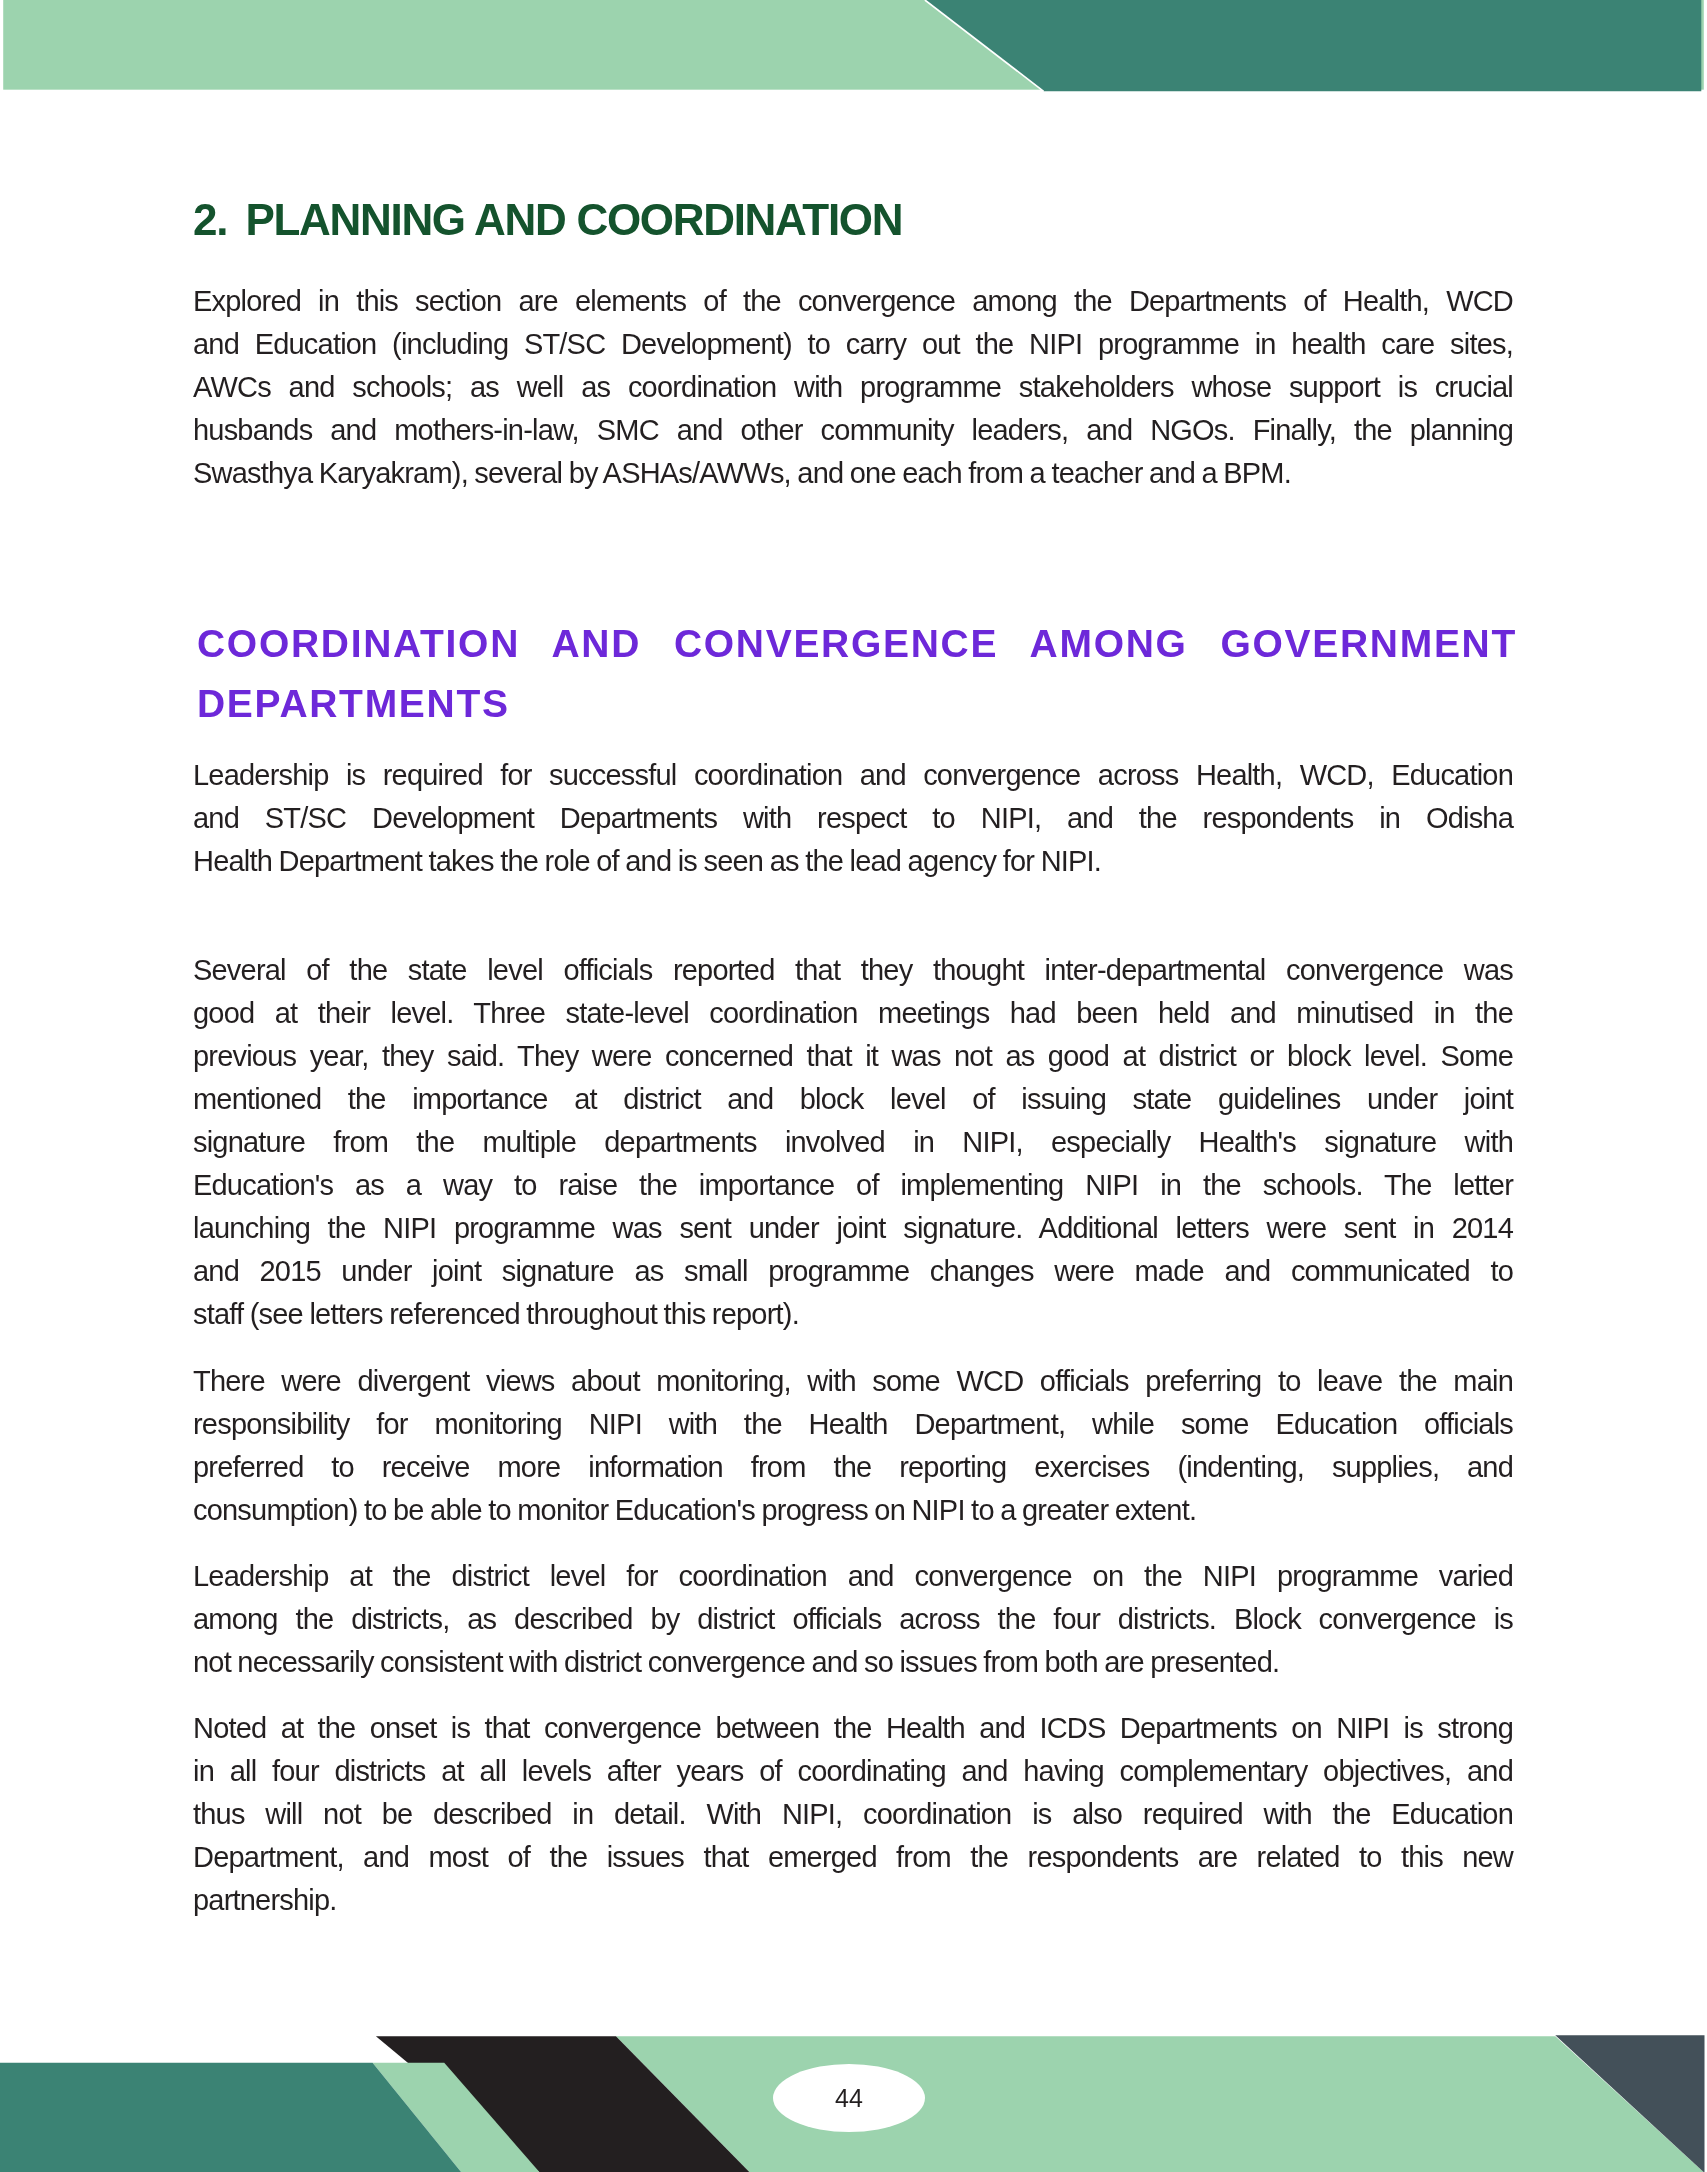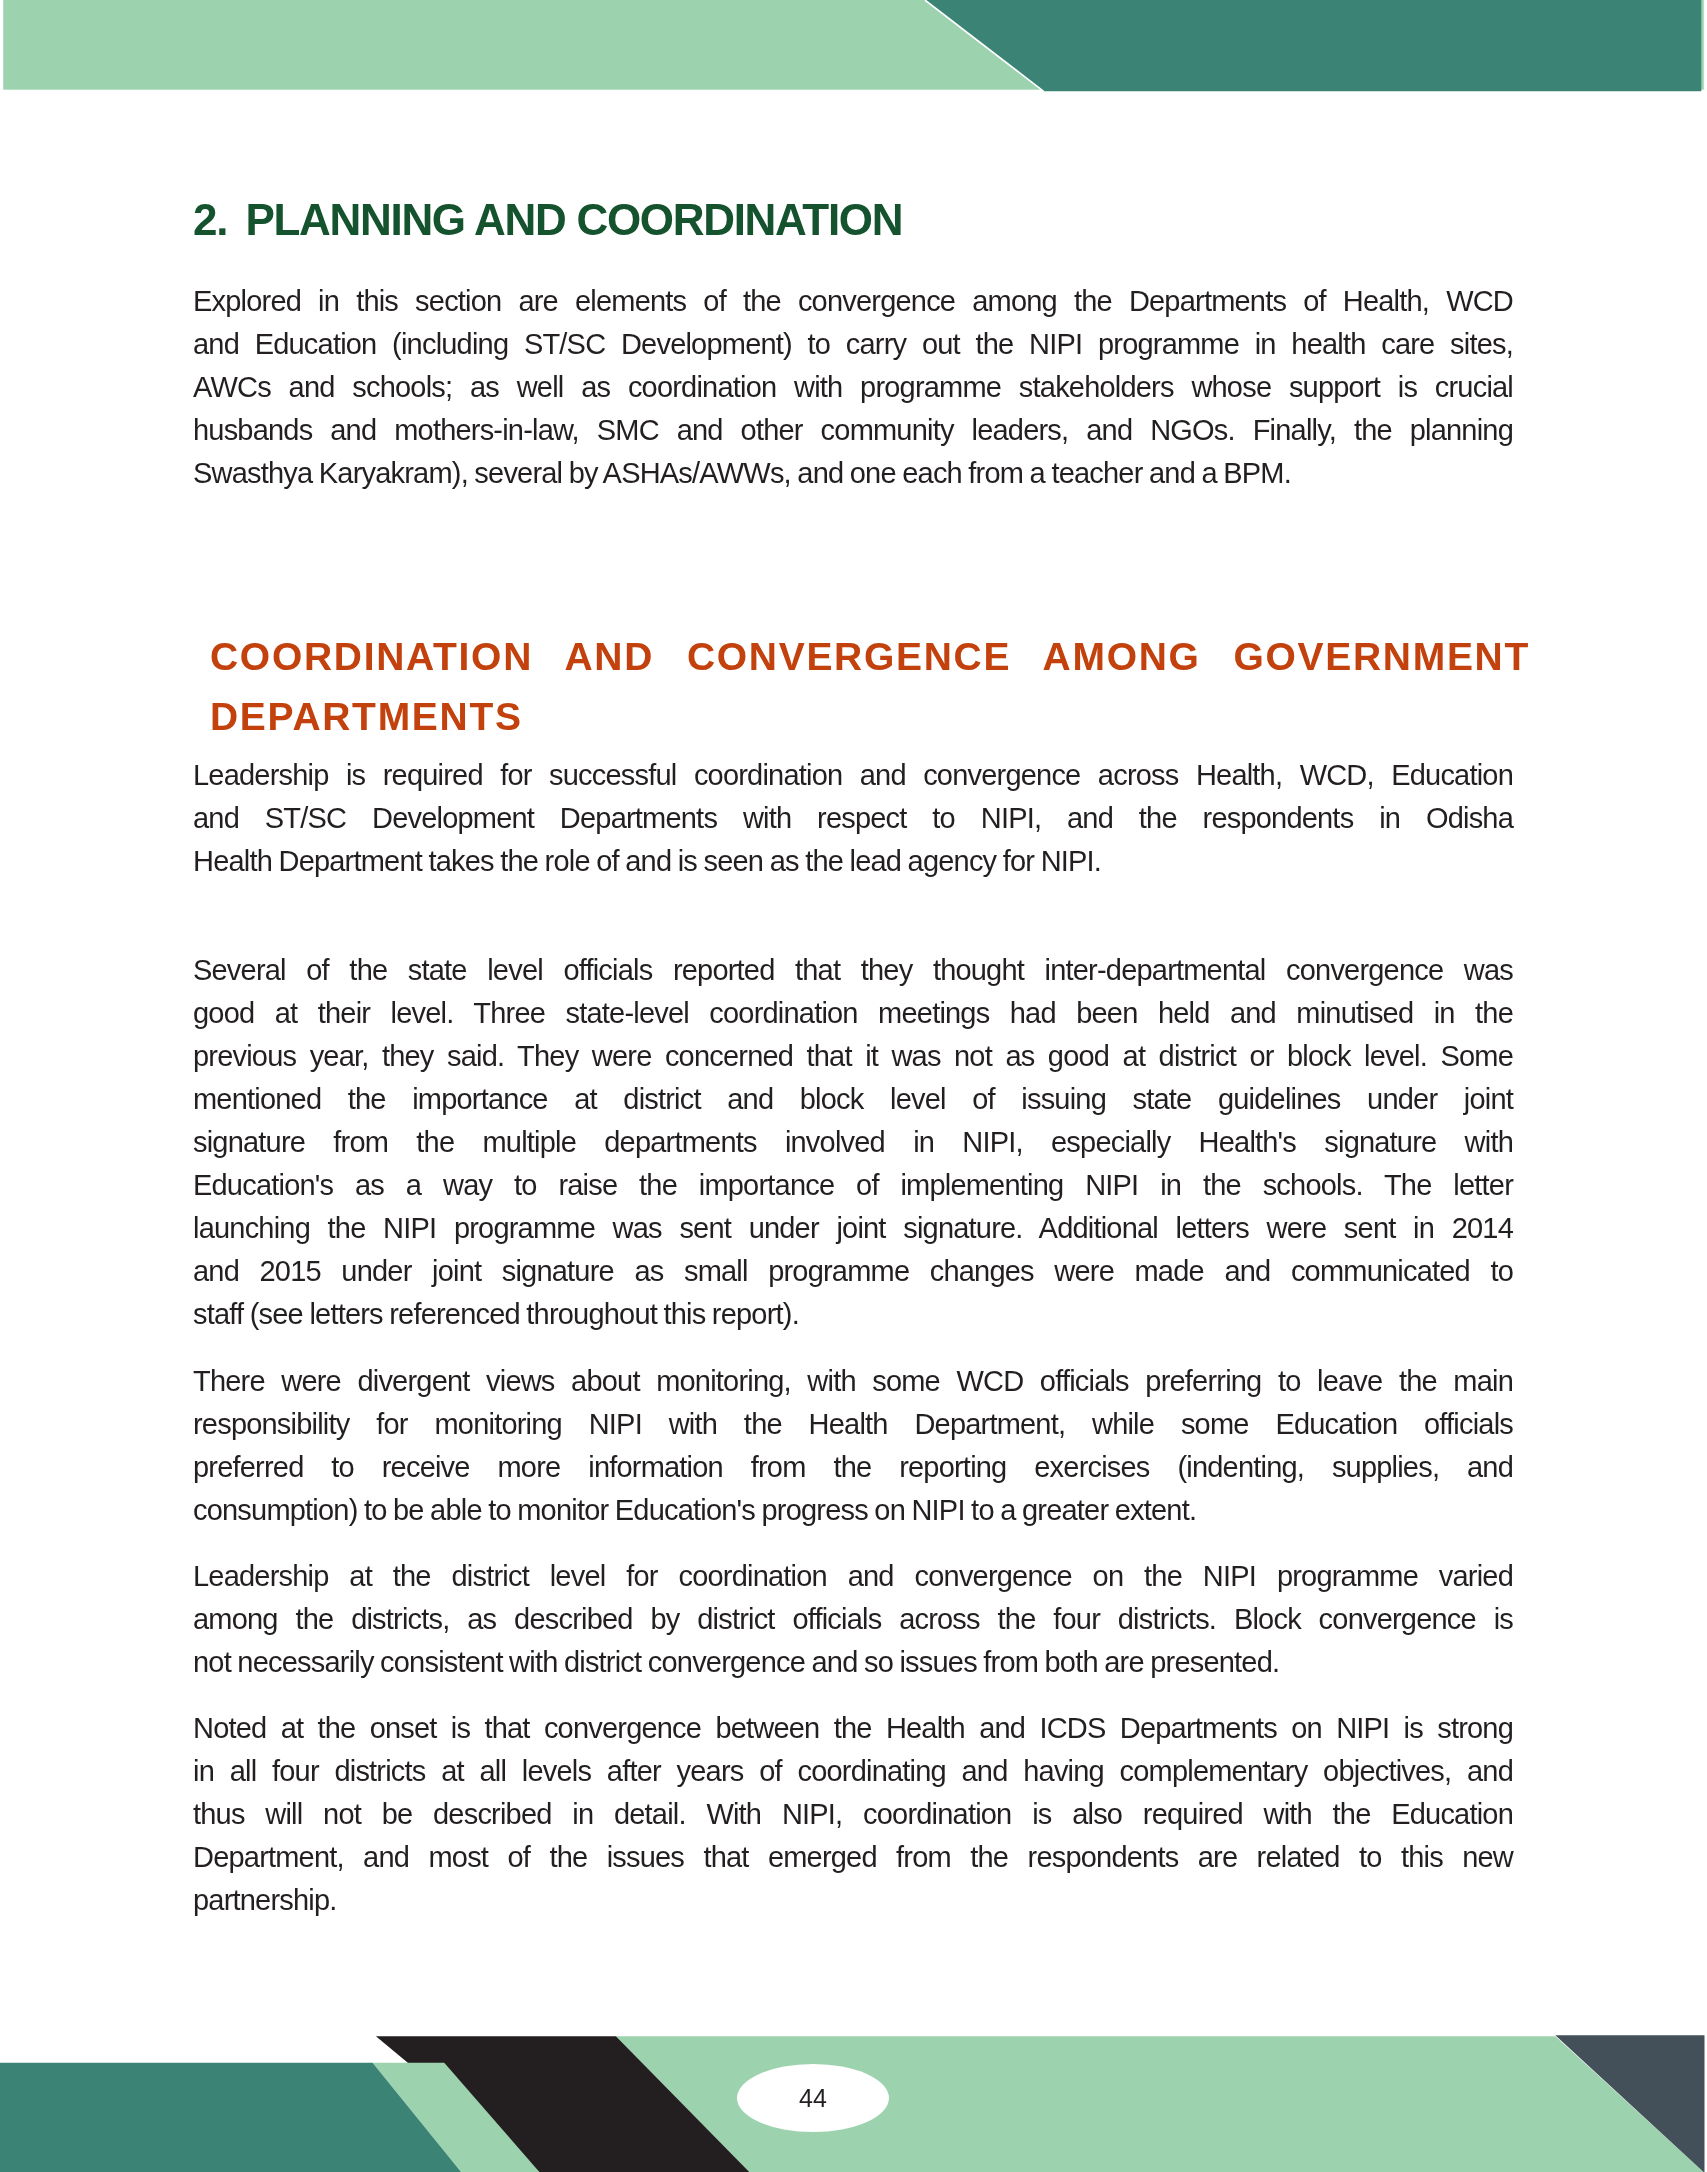--- a/index.html
+++ b/index.html
@@ -20,21 +20,21 @@
     left: 0; top: 0;
     width: 1707px; height: 93px;
   }
   .footer-band {
     position: absolute;
     left: 0; top: 2031px;
     width: 1707px; height: 142px;
   }
   .page-number-badge {
     position: absolute;
-    left: 737px; top: 2064px;
+    left: 773px; top: 2064px;
     width: 152px; height: 68px;
     border-radius: 50%;
     background: #ffffff;
     display: flex;
     align-items: center;
     justify-content: center;
   }
   .page-number-badge span {
     font-family: "Liberation Sans", sans-serif;
     font-size: 25px;
@@ -79,22 +79,22 @@
   }
   .line.last {
     text-align: left;
     text-align-last: left;
   }
   .section-heading {
     position: absolute;
     left: 0;
     top: 615px;
     width: 1320px;
-    margin: 17px;
-    color: #c2410c;
+    margin: 4px;
+    color: #6d28d9;
     font-weight: bold;
     font-size: 39px;
     letter-spacing: 1.7px;
   }
   .section-heading .hline {
     display: block;
     height: 60px;
     line-height: 50px;
     text-align: justify;
     text-align-last: justify;

